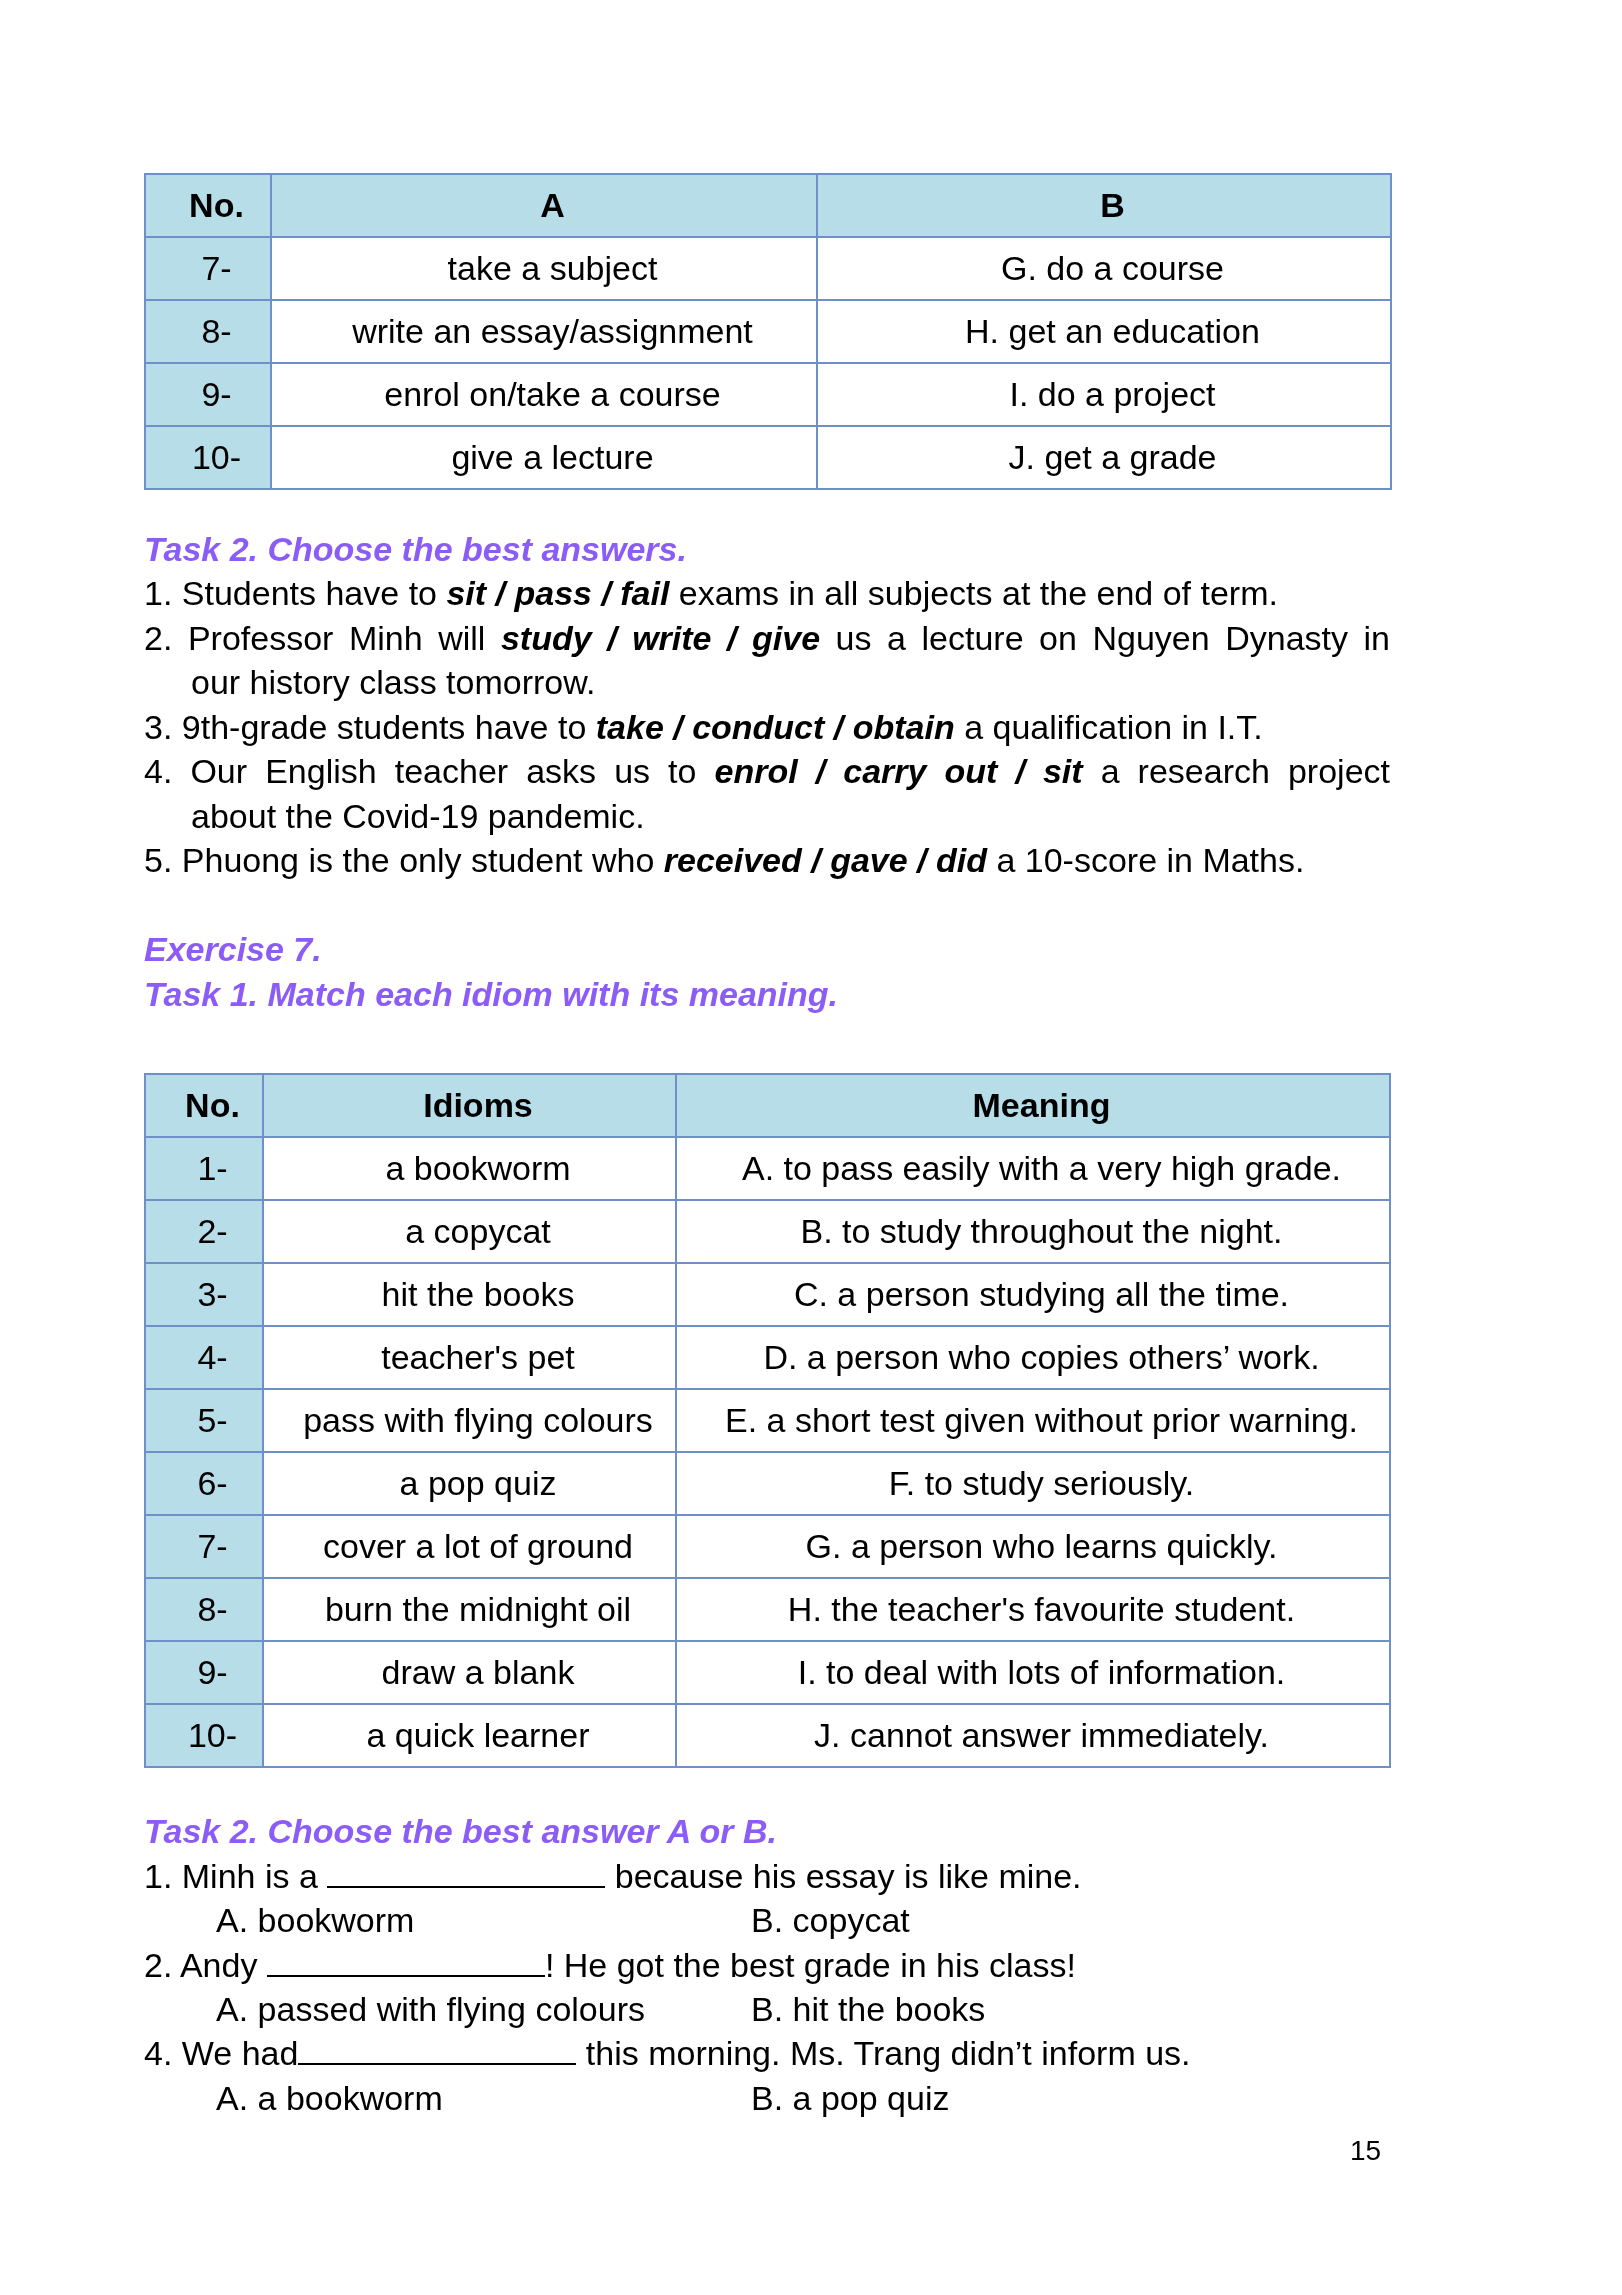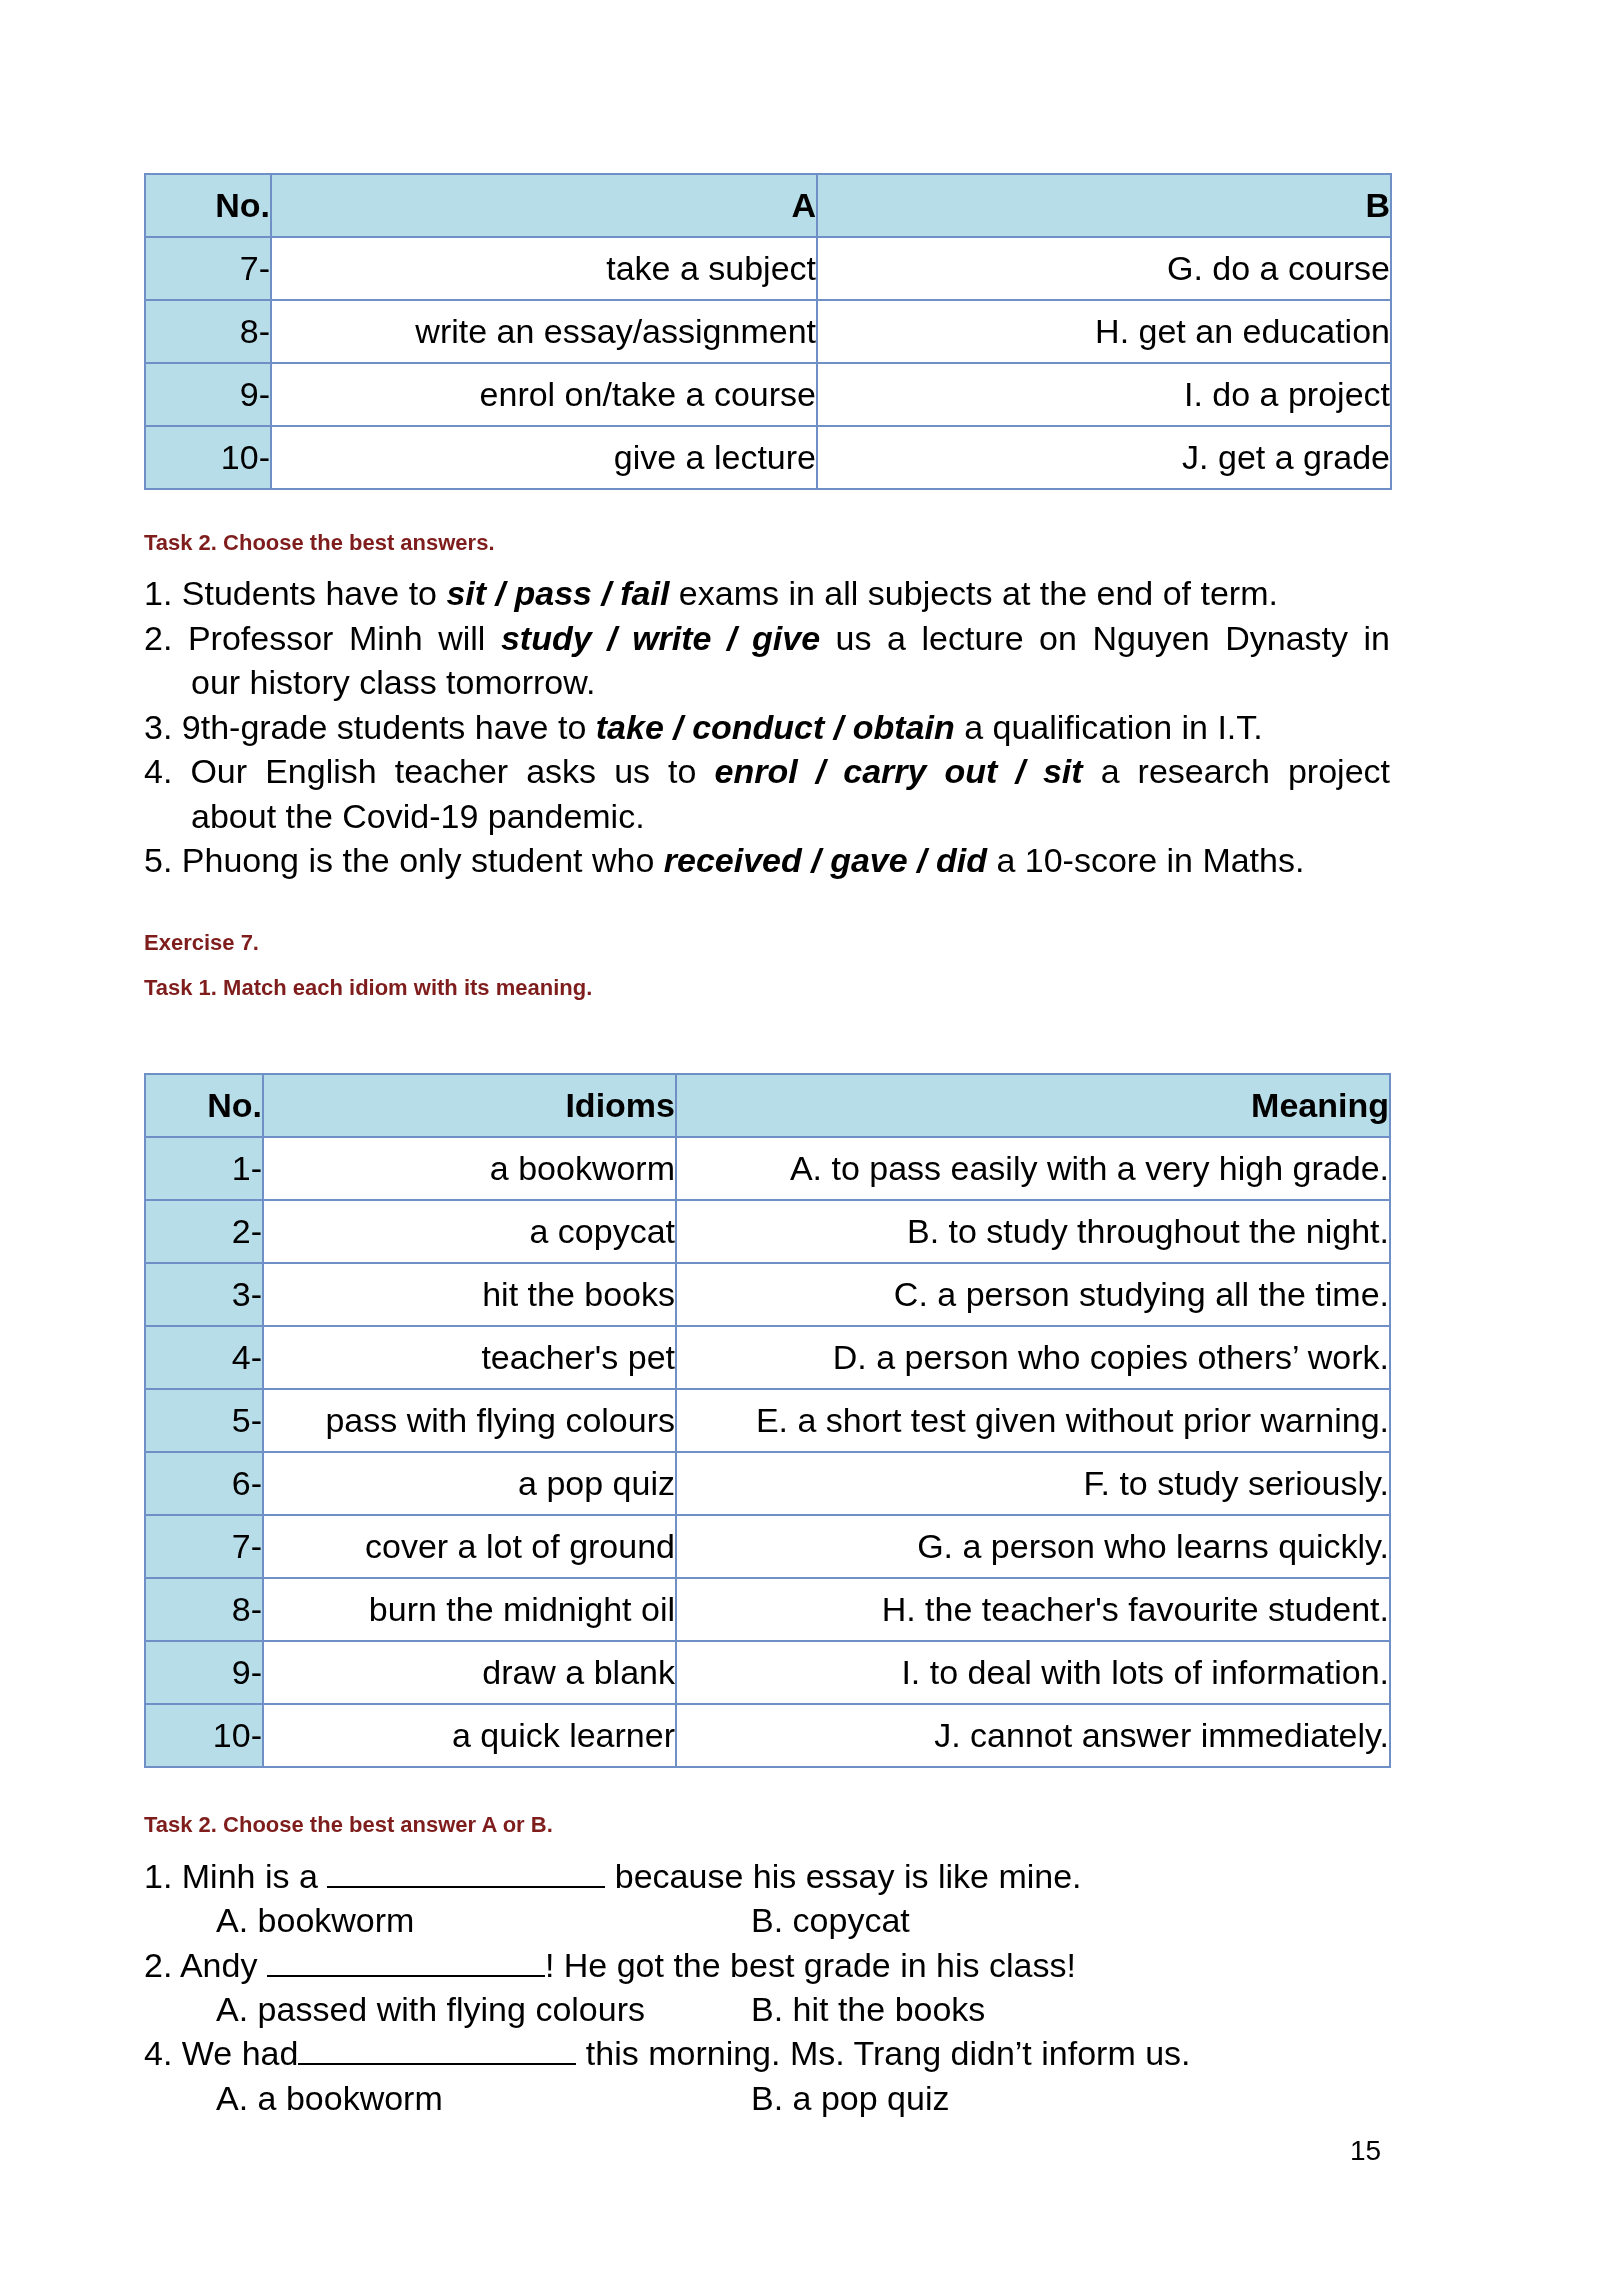--- a/index.html
+++ b/index.html
@@ -6,34 +6,34 @@
   body {
     width: 1622px; height: 2295px; position: relative; overflow: hidden;
     font-family: "Liberation Sans", sans-serif; color: #000;
   }
   .page { position: absolute; left: 0; top: 0; width: 1622px; height: 2295px; }
   table.grid {
     position: absolute; border-collapse: collapse; table-layout: fixed;
     font-family: "Liberation Sans", sans-serif; font-size: 34px;
   }
   table.grid td, table.grid th {
-    border: 2px solid #6f8fc7; padding: 0 0 0 17px; text-align: right;
+    border: 2px solid #6f8fc7; padding: 0 0 0 17px; text-align: center;
     vertical-align: middle; white-space: nowrap; overflow: hidden;
   }
   table.grid th { background: #b7dde8; font-weight: bold; }
   table.grid td.no { background: #b7dde8; }
   table.grid td { background: #ffffff; font-weight: normal; }
   #t1 { left: 144px; top: 173px; width: 1246px; }
   #t1 tr { height: 63px; }
   #t1 tr.head { height: 63px; }
   #t2 { left: 144px; top: 1073px; width: 1246px; }
   #t2 tr { height: 63px; }
   .heading {
-    position: absolute; left: 144px; color: #7f1d1d; font-weight: bold;
-    font-size: 22px; white-space: nowrap;
+    position: absolute; left: 144px; color: #8b5cf6; font-weight: bold;
+    font-size: 34px; white-space: nowrap; font-style: italic;
   }
   .line {
     position: absolute; left: 144px; width: 1246px; font-size: 34px;
     white-space: nowrap;
   }
   .line.justify { text-align: justify; text-align-last: justify; }
   .line.indent { left: 191px; width: auto; }
   .opt { position: absolute; font-size: 34px; white-space: nowrap; }
   .ch { font-weight: bold; font-style: italic; margin-top: 34px; }
   .blank { display: inline-block; border-bottom: 2.6px solid #000; height: 29px; vertical-align: baseline; }

